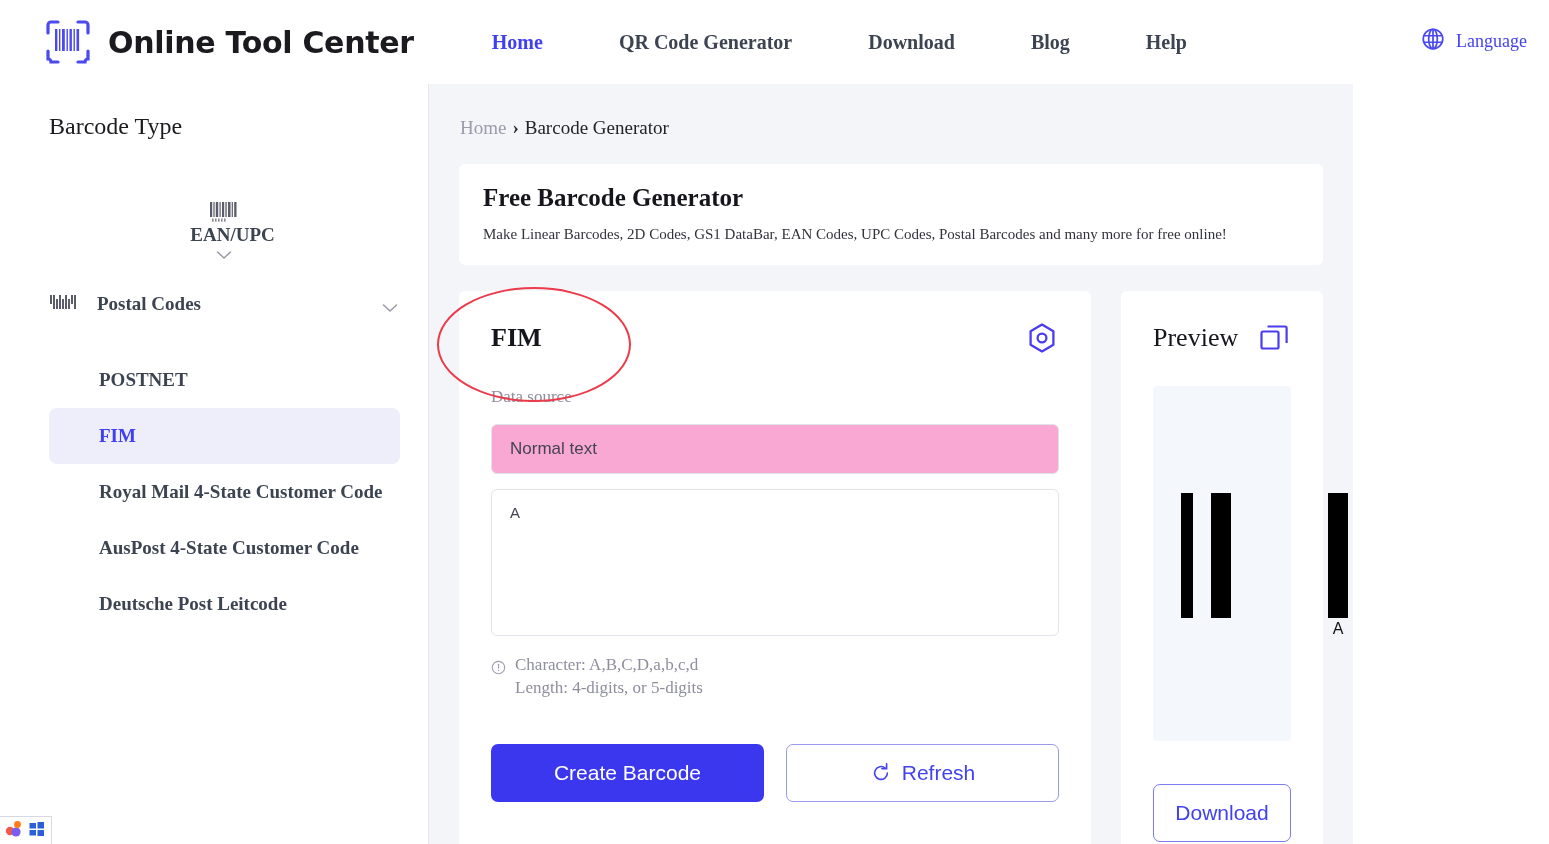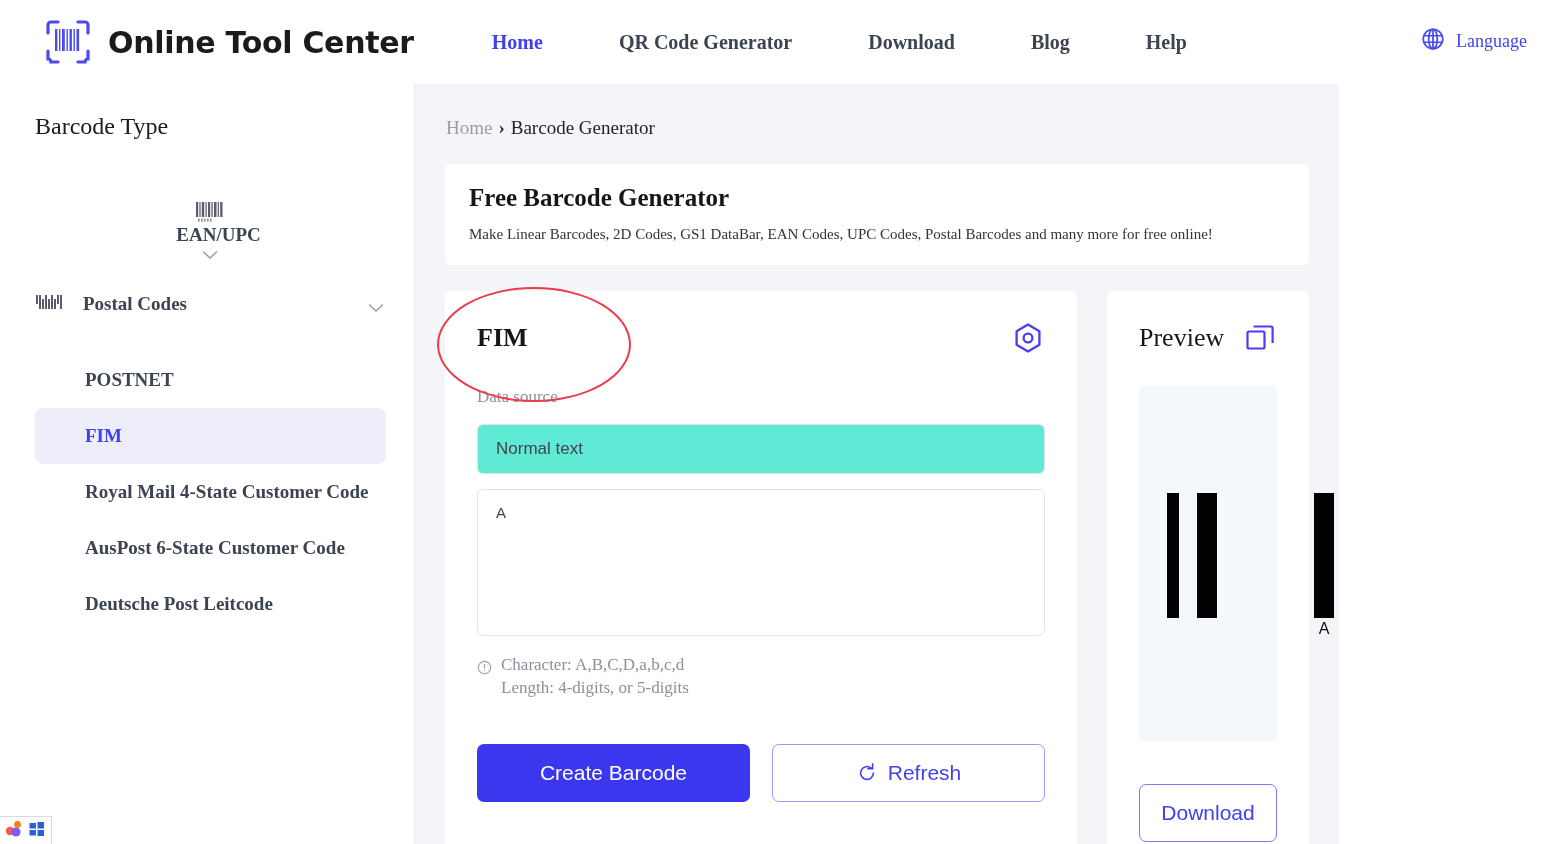--- a/index.html
+++ b/index.html
@@ -32,21 +32,21 @@
   }
   .nav-item.active { color:#4040f2; }
   .nav-item:last-child { margin-right:0; }
   .lang {
     position:absolute; right:22px; top:26px;
     display:flex; align-items:center; cursor:pointer;
   }
   .lang-label { font-size:18px; color:#4343ee; margin-left:10px; }
 
   
-  .body-wrap { position:absolute; top:84px; left:2px; width:1337px; height:760px; display:flex; }
+  .body-wrap { position:absolute; top:84px; left:16px; width:1337px; height:760px; display:flex; }
 
   
   .sidebar {
     width:413px; flex:none; background:#ffffff;
     border-right:1px solid #e8e8ee;
     padding: 0 0 0 0;
     position:relative; overflow:hidden;
   }
   .sidebar-title {
     font-size:24px; color:#1b1b1f; margin:29px 0 0 33px;
@@ -100,21 +100,21 @@
   .card-title { font-size:26px; font-weight:bold; color:#15151c; line-height:1; }
   .card-title.preview { font-weight:normal; }
   .icon-btn { cursor:pointer; width:34px; height:34px; flex:none; margin-top:-4px;}
 
   .field-label { font-size:17px; color:#8e8e9e; margin-top:32px; }
 
   .select-box {
     margin-top:17px; height:50px; border:1px solid #e2e2ea; border-radius:6px;
     display:flex; align-items:center; padding:0 18px;
     font-family:"Liberation Sans", sans-serif; font-size:17px; color:#444450;
-    background:#5eead4; cursor:pointer;text-align:right;
+    background:#f9a8d4; cursor:pointer;text-align:right;
   }
   .textarea-box {
     margin-top:15px; height:147px; border:1px solid #e2e2ea; border-radius:6px;
     padding:14px 18px; font-family:"Liberation Sans", sans-serif;
     font-size:15px; color:#444450; background:#fff; cursor:text;
   }
   .hint {
     margin-top:18px; display:flex; align-items:flex-start;
     font-size:17px; color:#8e8e9e; line-height:1.33;
   }
@@ -276,21 +276,21 @@
       <div class="leaf first">
         <span>POSTNET</span>
       </div>
       <div class="leaf active">
         <span>FIM</span>
       </div>
       <div class="leaf">
         <span>Royal Mail 4-State Customer Code</span>
       </div>
       <div class="leaf">
-        <span>AusPost 6-State Customer Code</span>
+        <span>AusPost 4-State Customer Code</span>
       </div>
       <div class="leaf">
         <span>Deutsche Post Leitcode</span>
       </div>
     </aside>
 
     <main class="main">
 
       <div class="breadcrumb">
         <span class="crumb-home">Home</span>

